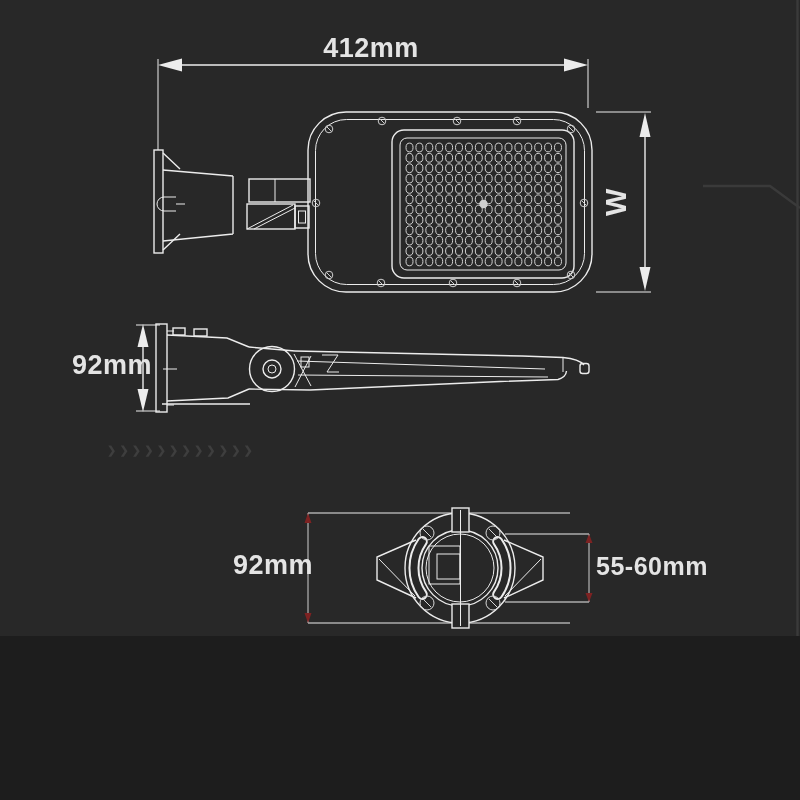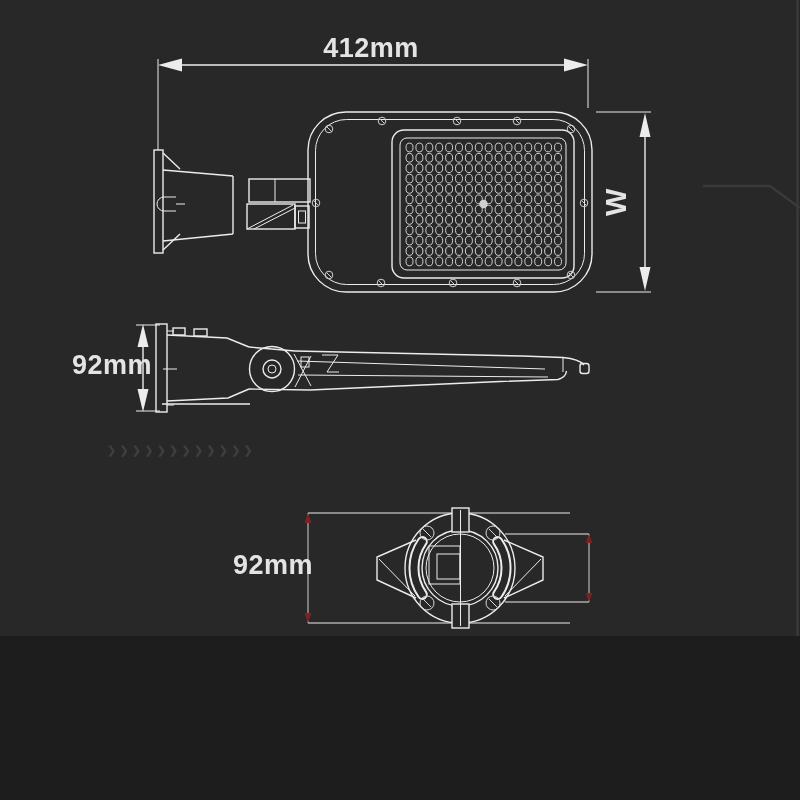--- a/index.html
+++ b/index.html
@@ -399,15 +399,16 @@
       <path class="decor" d="M0,751 H42 L76,717 H341"></path>
       <circle cx="344" cy="717" r="5.2" fill="#3a3a3a" stroke="none"></circle>
       <path class="decor" d="M797.5,0 V800" stroke-width="2"></path>
     </g>
   </svg>
 
   <div class="lbl lbl-412">412mm</div>
   <div class="lbl lbl-w">W</div>
   <div class="lbl lbl-92-side">92mm</div>
   <div class="lbl lbl-92-clamp">92mm</div>
+  <div class="lbl lbl-5560">55-60mm</div>
 
   <div class="chevrons">❯❯❯❯❯❯❯❯❯❯❯❯</div>
 </div>
 
 </body></html>

